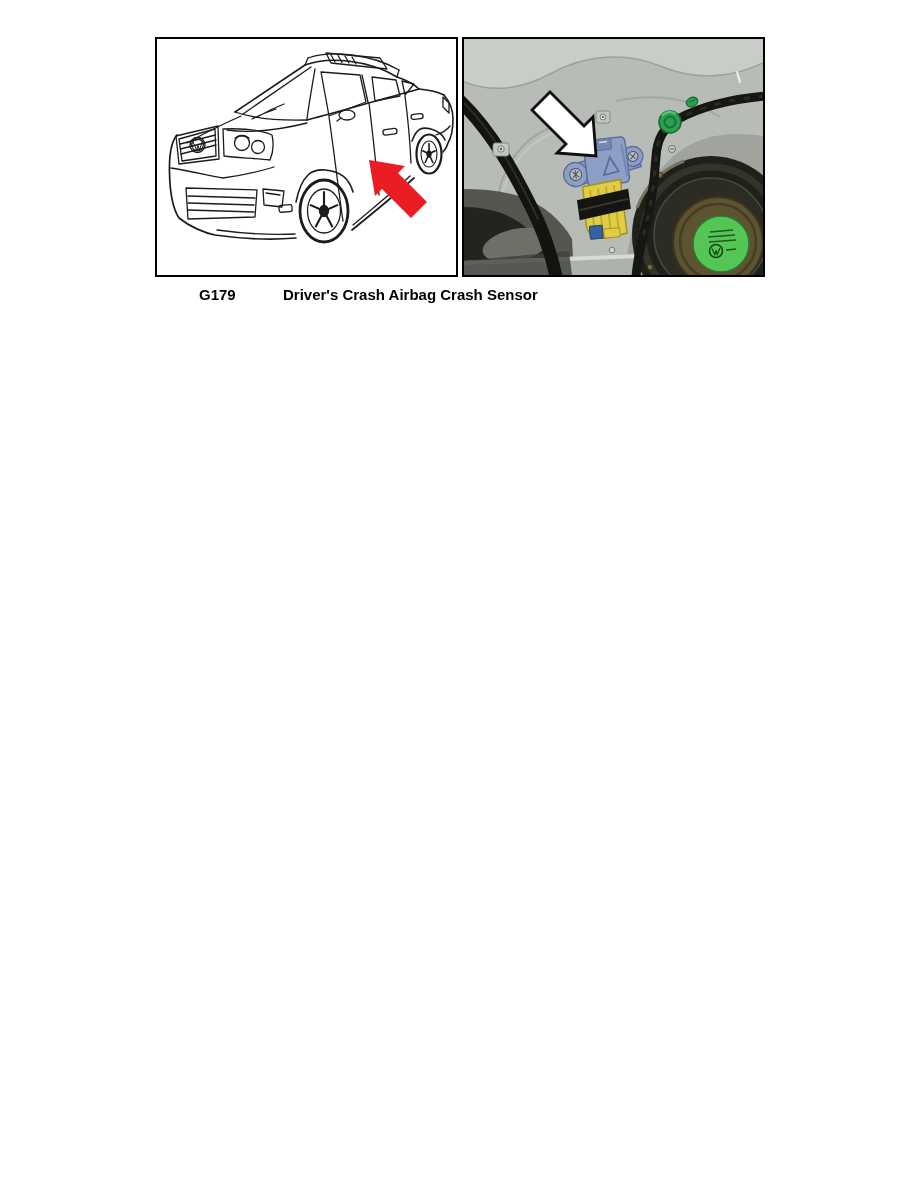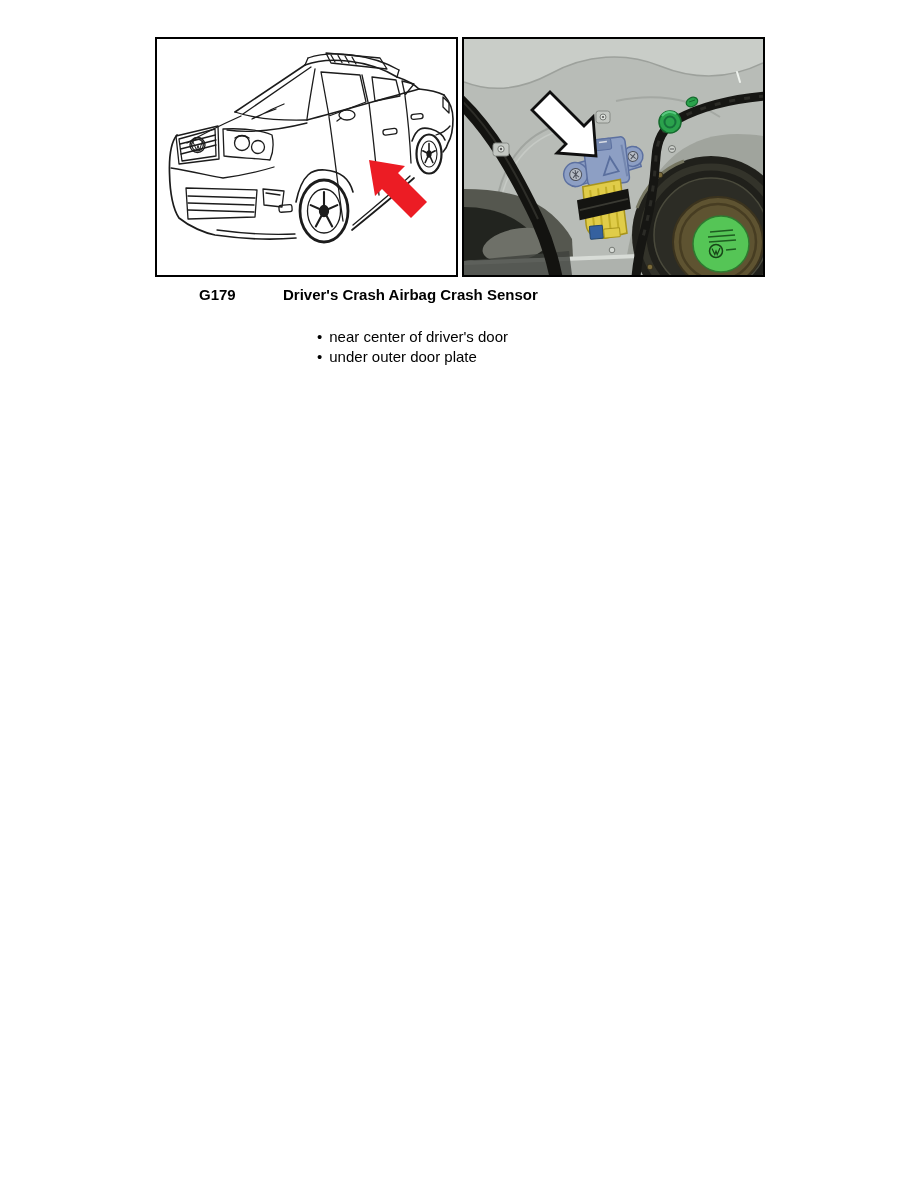--- a/index.html
+++ b/index.html
@@ -251,18 +251,14 @@
         <polygon points="132,117 129,78 120,87 86,53 68,71 102,105 93,114" stroke="#0f0f0f" stroke-width="2.8" stroke-linejoin="miter" fill="#ffffff"></polygon>
       </svg>
     </figure>
   </div>
 
   <div class="caption">
     <span class="cid">G179</span>
     <span class="cname">Driver's Crash Airbag Crash Sensor</span>
   </div>
 
-  <ul class="bullets">
-    <li><span>near center of driver's door</span></li>
-    <li><span>under outer door plate</span></li>
-  </ul>
 
 </div>
 
 </body></html>

